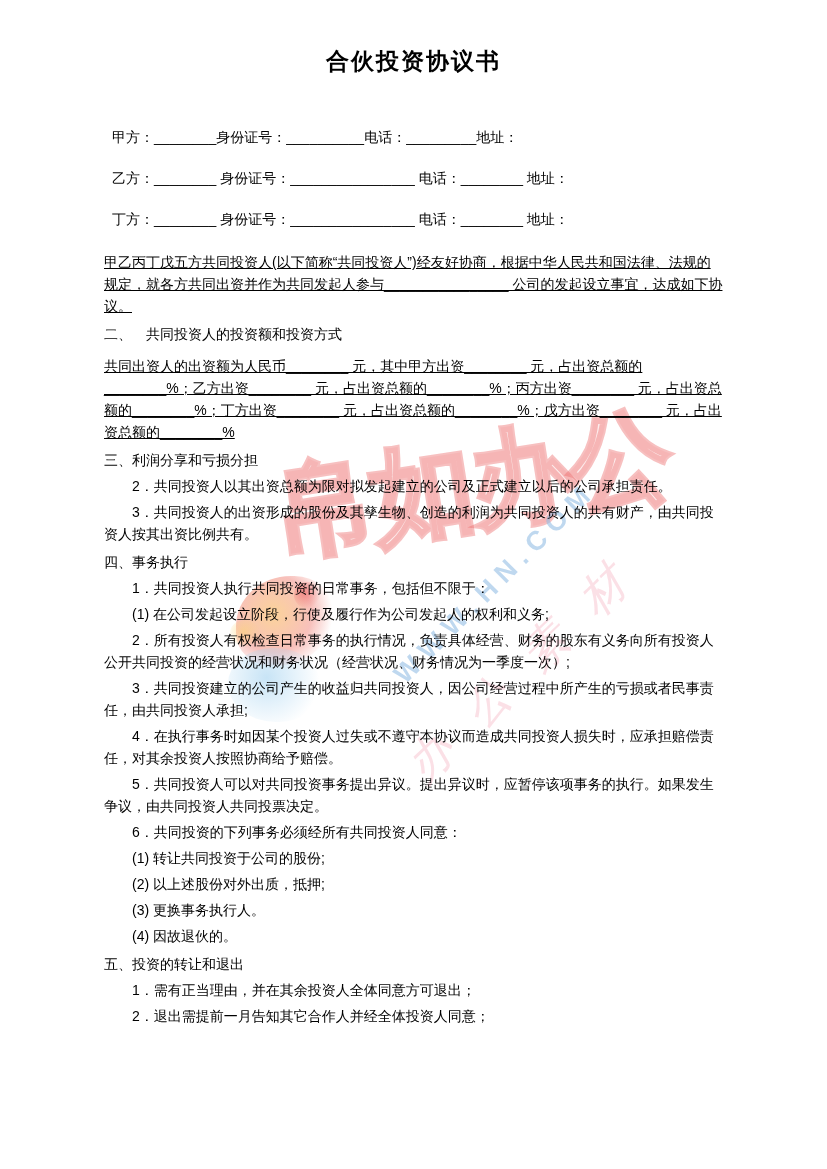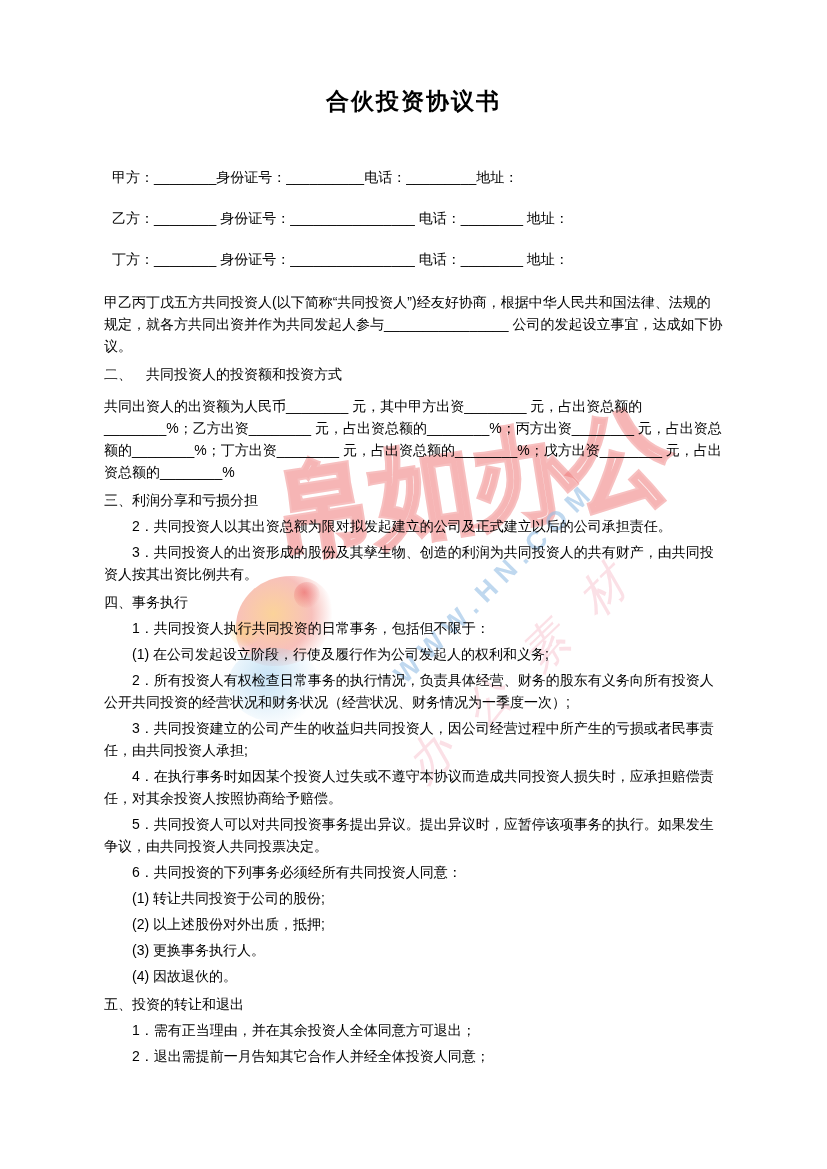--- a/index.html
+++ b/index.html
@@ -62,41 +62,41 @@
   .wm-blob-cool {
     position: absolute; left: 228px; top: 648px; width: 92px; height: 74px;
     background: radial-gradient(circle at 42% 40%,
       rgba(176, 216, 242, 0.70) 0%,
       rgba(176, 216, 242, 0.0) 76%);
     border-radius: 50% 50% 46% 54%;
   }
   
   .content {
     position: relative; z-index: 2;
-    padding: 86px 104px 0 104px;
+    padding: 46px 104px 0 104px;
     font-size: 14px;
   }
   .doc-title {
     margin: 0 0 52px 0;
     font-size: 23px; font-weight: bold;
     text-align: center;
     letter-spacing: 2px;
     line-height: 30px;
   }
   .party-row {
     margin: 0 0 23px 8px;
     line-height: 18px;
     white-space: nowrap;
   }
   .para, .item, .heading {
     margin: 0 0 4px 0;
     line-height: 22px;
     text-align: left;
   }
-  .para { margin-top: 10px; }
+  .para { margin-top: 10px; text-decoration: underline; }
   .intro { margin-top: 12px; }
   .item { text-indent: 2em; }
   .heading { margin-top: 6px; }
 </style>
 </head>
 <body>
 
 <div class="page">
 
   <div class="watermark">

